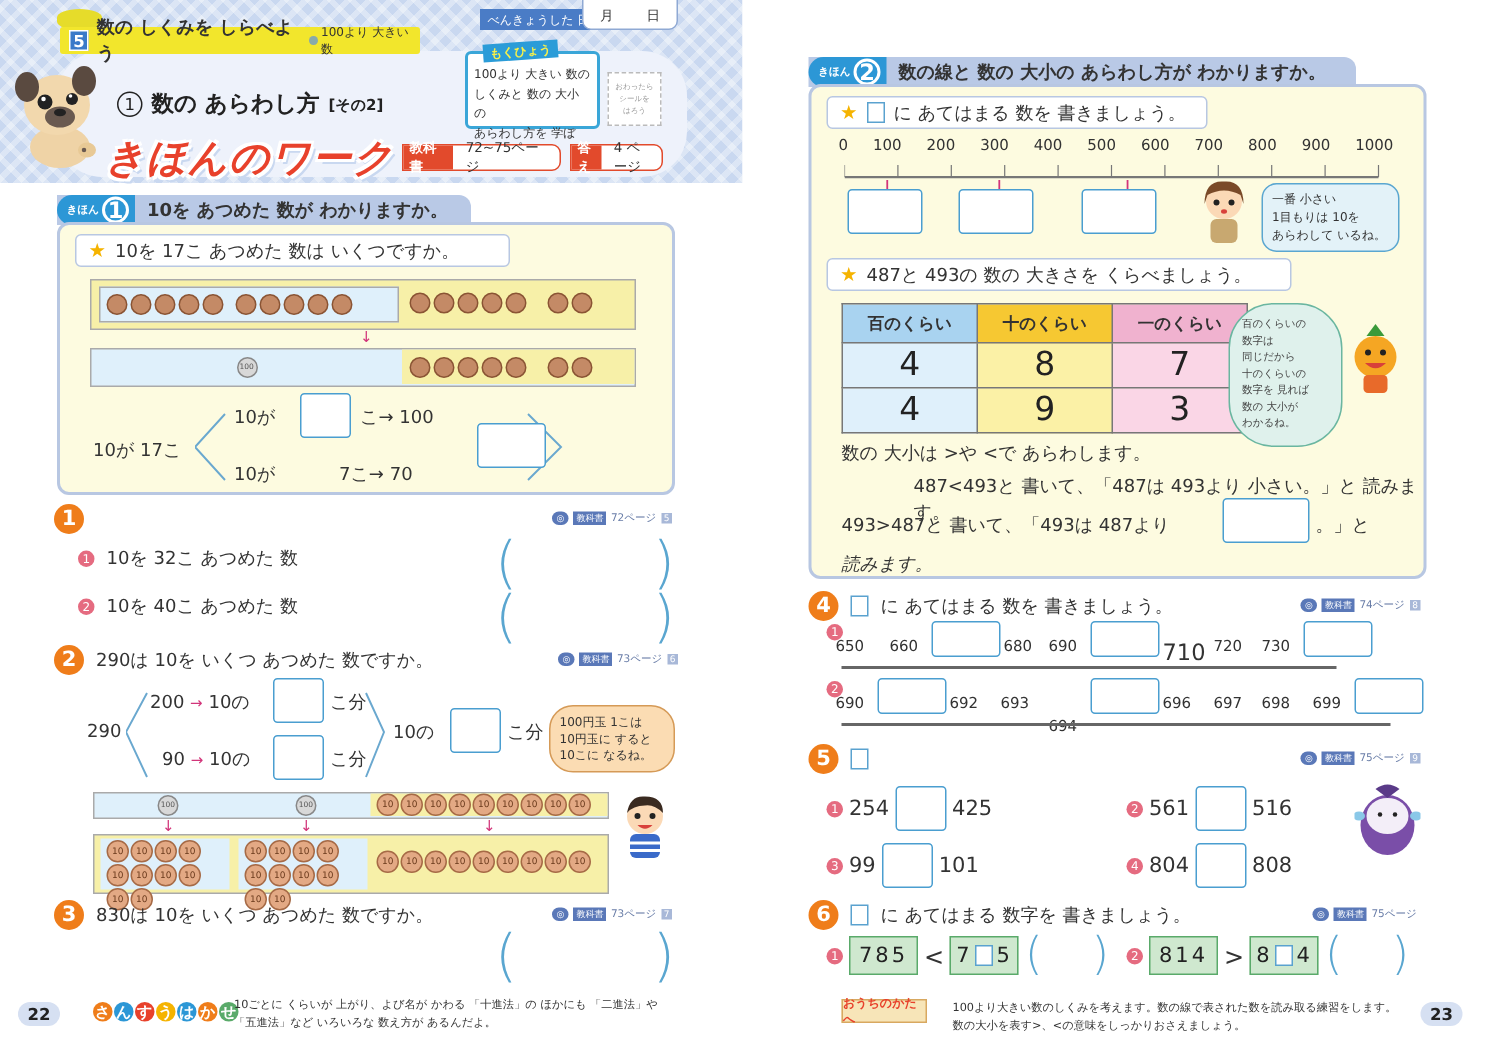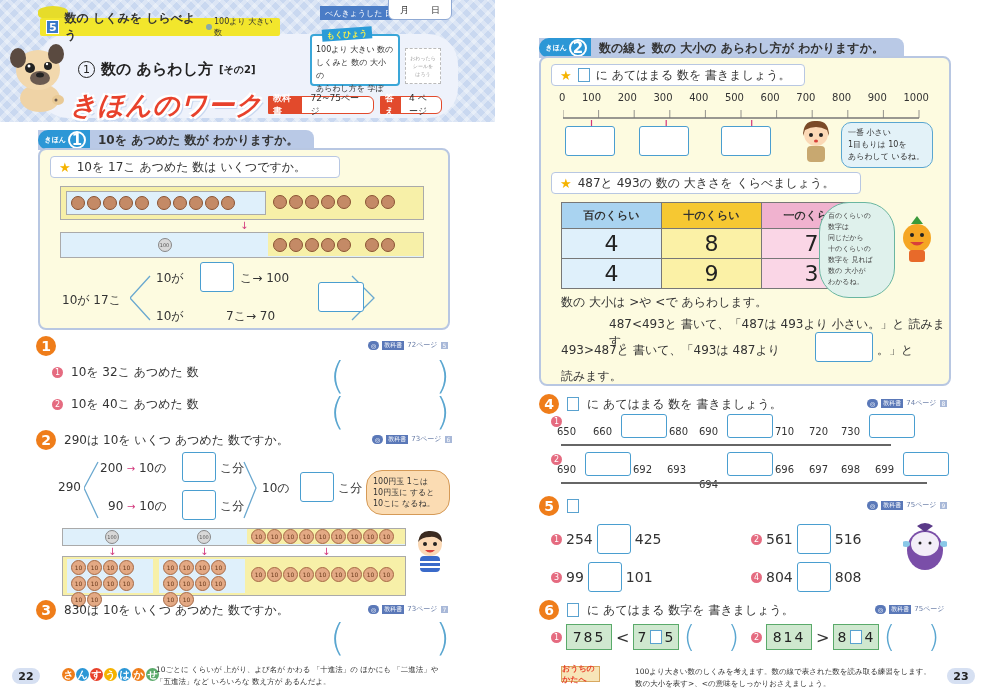--- a/index.html
+++ b/index.html
@@ -74,21 +74,21 @@
   .bubble-blue { background: #e3f2f8; border: 1.5px solid #5aa6d0; border-radius: 10px; font-size: 8px; line-height: 12px; padding: 4px 6px; color: #333; }
   .bubble-green { background: #dff1ec; border: 1.5px solid #6ab6a0; border-radius: 30px; font-size: 7px; line-height: 11px; padding: 8px 8px; color: #444; }
 
   .page-num { width: 28px; height: 16px; border-radius: 8px; background: #d6e0f2; font-size: 11px; font-weight: bold; display: flex; align-items: center; justify-content: center; color: #222; }
   .footer-text { font-size: 7.5px; line-height: 12px; color: #333; }
   .hakase-logo { font-size: 10px; font-weight: bold; color: #fff; display: flex; gap: 1px; }
   .hakase-logo span { width: 13px; height: 13px; border-radius: 50%; display: inline-flex; align-items: center; justify-content: center; }
 
   
   .pv-table { border-collapse: collapse; }
-  .pv-table td, .pv-table th { border: 1.5px solid #777; width: 100px; text-align: center; }
+  .pv-table td, .pv-table th { border: 1.5px solid #777; width: 90px; text-align: center; }
   .pv-table th { height: 26px; font-size: 11px; font-weight: bold; }
   .pv-table td { height: 30px; font-size: 22px; color: #222; }
 
   .numline-labels { display: flex; font-size: 10px; color: #333; }
   .numline-bar { height: 2px; background: #666; }
 
   .green-box { background: #cfe8cf; border: 1.5px solid #5aaa6a; height: 26px; display: flex; align-items: center; justify-content: center; font-size: 14px; color: #222; gap: 2px; letter-spacing: 2px; }
 </style>
 </head>
 <body>
@@ -483,21 +483,21 @@
         <circle cx="23" cy="19" r="2" fill="#222"></circle>
       <path d="M11 26 Q18 33 25 26Z" fill="#d8403a"></path>
       <rect x="10" y="34" width="16" height="12" rx="3" fill="#e86a2a"></rect>
     </svg>
 
     <div class="abs num-text" style="left:20px; top:236px;">数の 大小は &gt;や &lt;で あらわします。</div>
     <div class="abs num-text" style="left:20px; top:258px;margin-left:48px;">487&lt;493と 書いて、「487は 493より 小さい。」と 読みます。</div>
     <div class="abs num-text" style="left:20px; top:284px;">493&gt;487と 書いて、「493は 487より</div>
     <div class="abs ans-box" style="left:274px; top:274px; width:58px; height:30px;"></div>
     <div class="abs num-text" style="left:336px; top:284px;">。」と</div>
-    <div class="abs num-text" style="left:20px; top:310px;">読みます。</div>
+    <div class="abs num-text" style="left:20px; top:310px;font-style:italic;">読みます。</div>
   </div>
 
   <div class="abs q-line" style="left:44px; top:394px;">
     <span class="qnum">4</span>
     <span class="small-square"></span>
     <span>に あてはまる 数を 書きましょう。</span>
   </div>
   <div class="abs textref" style="left:372px; top:398px;">
     <span class="b1">◎</span>
       <span class="b2">教科書</span>
@@ -506,21 +506,21 @@
   </div>
 
   <span class="abs subnum" style="left:56px; top:416px;">1</span>
   <div class="abs" style="left:62px; top:426px; width:360px;">
     <span class="abs num-text" style="left:0; top:0; font-size:10px;">650</span>
     <span class="abs num-text" style="left:36px; top:0; font-size:10px;">660</span>
     <div class="abs ans-box" style="left:64px; top:-12px; width:46px; height:24px;"></div>
     <span class="abs num-text" style="left:112px; top:0; font-size:10px;">680</span>
     <span class="abs num-text" style="left:142px; top:0; font-size:10px;">690</span>
     <div class="abs ans-box" style="left:170px; top:-12px; width:46px; height:24px;"></div>
-    <span class="abs num-text" style="left:218px; top:0; font-size:10px;">710</span>
+    <span class="abs num-text" style="left:218px; top:0; font-size:15px;">710</span>
     <span class="abs num-text" style="left:252px; top:0; font-size:10px;">720</span>
     <span class="abs num-text" style="left:284px; top:0; font-size:10px;">730</span>
     <div class="abs ans-box" style="left:312px; top:-12px; width:46px; height:24px;"></div>
     <div class="abs numline-bar" style="left:4px; top:18px; width:330px;"></div>
   </div>
 
   <span class="abs subnum" style="left:56px; top:454px;">2</span>
   <div class="abs" style="left:62px; top:464px; width:380px;">
     <span class="abs num-text" style="left:0; top:0; font-size:10px;">690</span>
     <div class="abs ans-box" style="left:28px; top:-12px; width:46px; height:24px;"></div>
@@ -612,19 +612,19 @@
       <span>8</span>
       <span class="small-square" style="width:12px;height:14px;"></span>
       <span>4</span>
     </span>
     <span style="width:56px; display:flex; justify-content:space-between;">
         <span class="paren" style="font-size:30px;">(</span>
         <span class="paren" style="font-size:30px;">)</span>
       </span>
   </div>
 
-  <div class="abs" style="left:66px; top:666px; width:39px; height:16px; background:#f7e5b8; border:1px solid #d8a860; font-size:8px; font-weight:bold; color:#e8412b; display:flex; align-items:center; justify-content:center;">おうちのかたへ</div>
+  <div class="abs" style="left:66px; top:666px; width:57px; height:16px; background:#f7e5b8; border:1px solid #d8a860; font-size:8px; font-weight:bold; color:#e8412b; display:flex; align-items:center; justify-content:center;">おうちのかたへ</div>
   <div class="abs footer-text" style="left:140px; top:666px;">
     <div>100より大きい数のしくみを考えます。数の線で表された数を読み取る練習をします。</div>
     <div>数の大小を表す&gt;、&lt;の意味をしっかりおさえましょう。</div>
   </div>
   <div class="abs page-num" style="left:452px; top:668px;">23</div>
 </div>
 
 </body></html>

